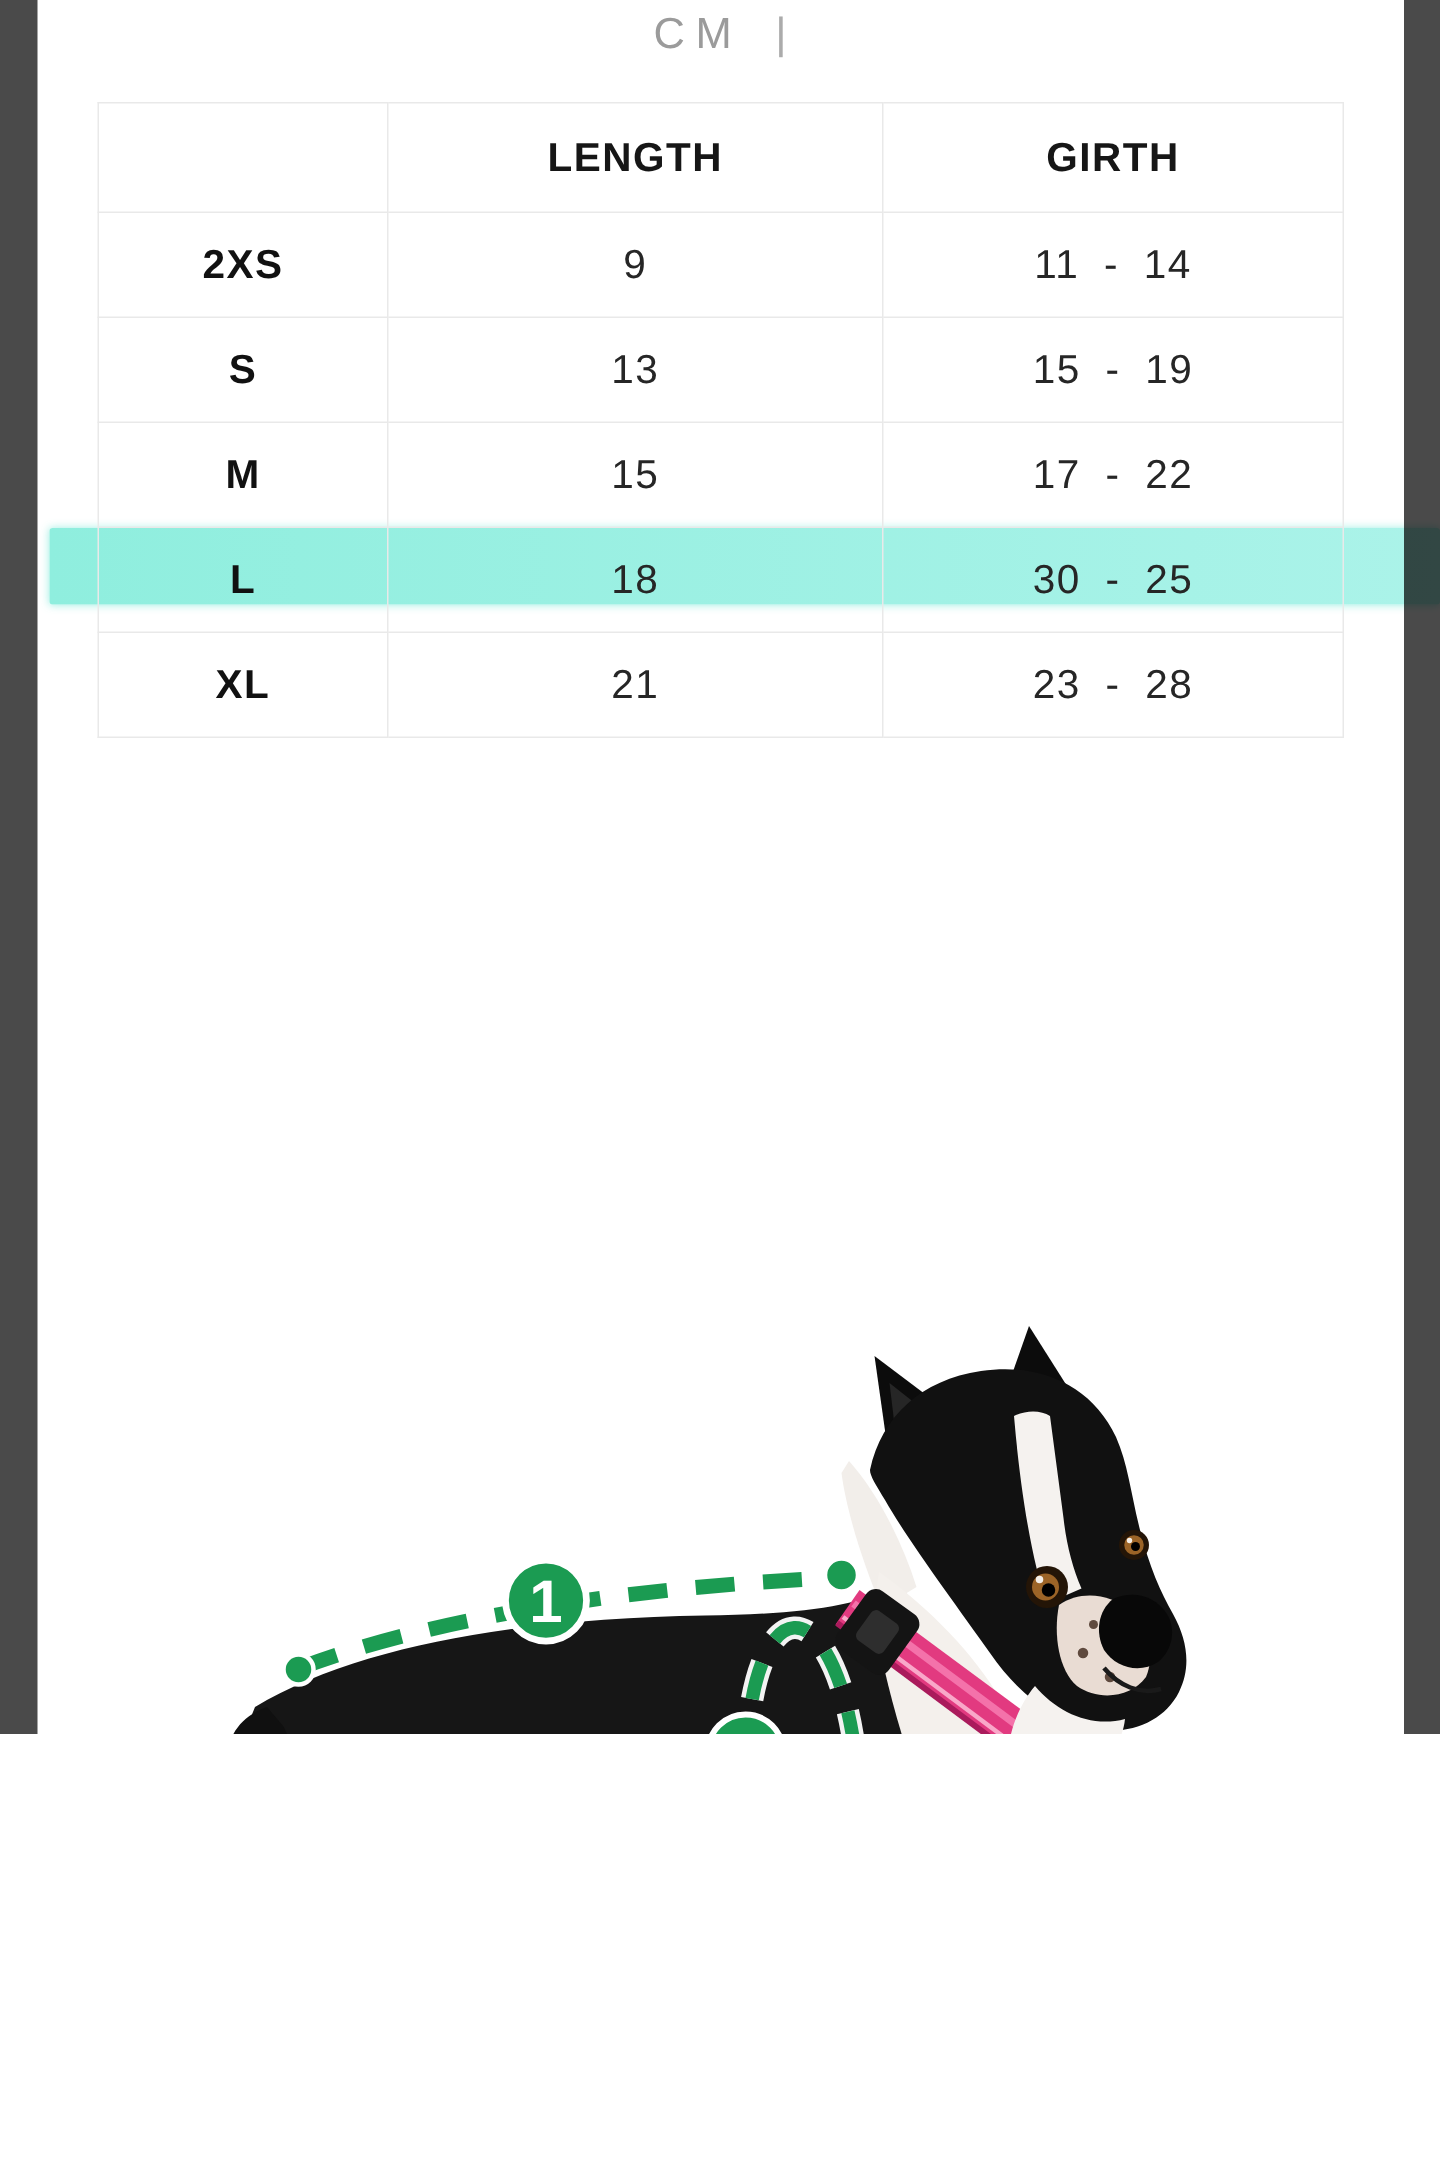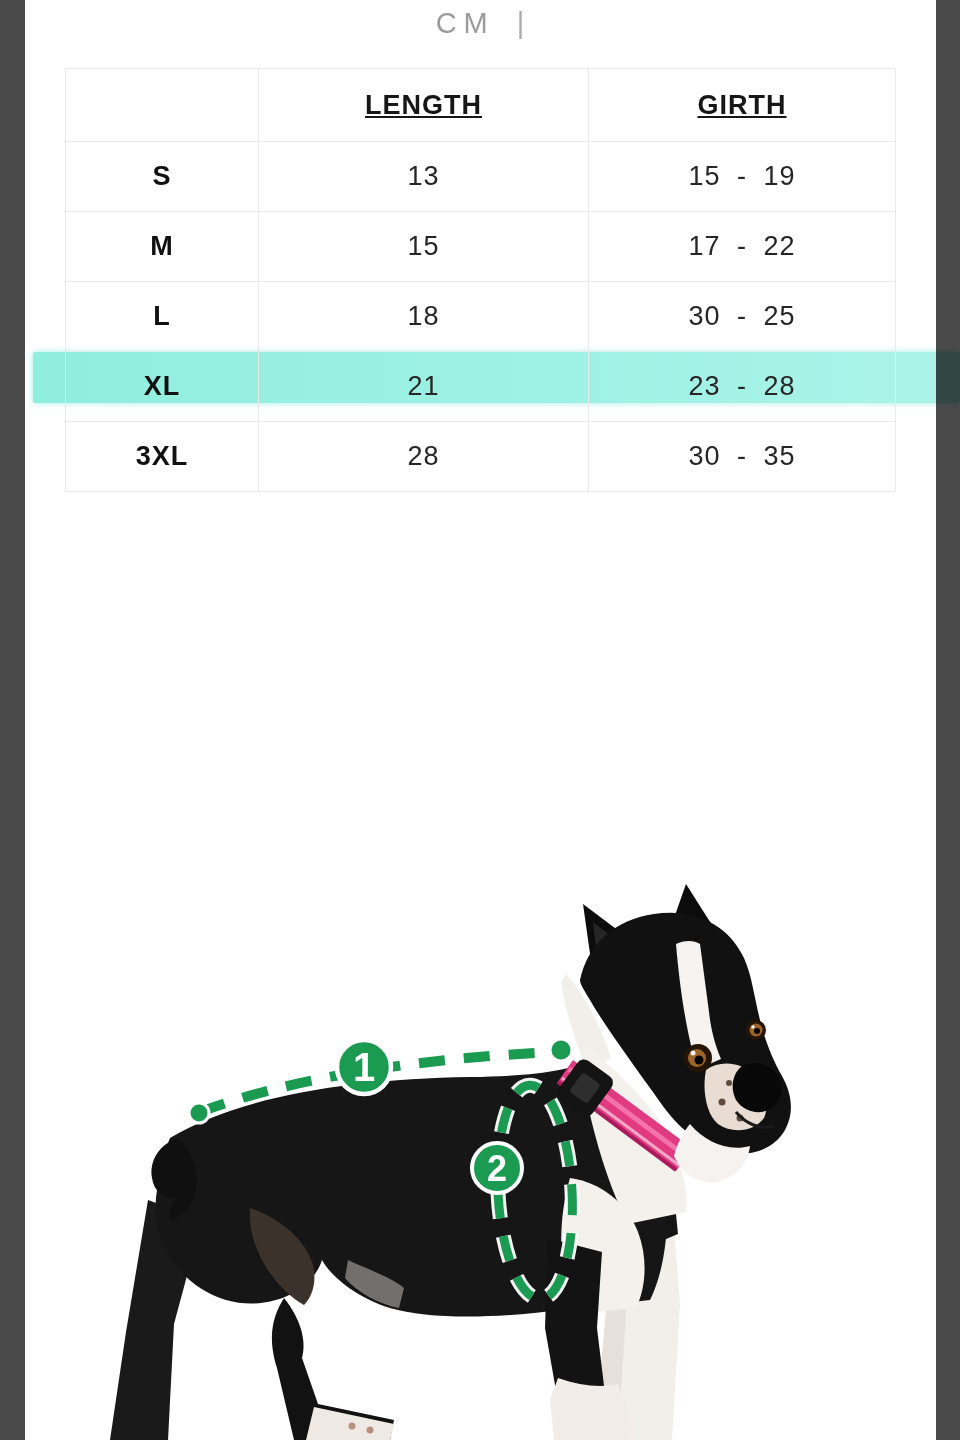--- a/index.html
+++ b/index.html
@@ -1,17 +1,17 @@
 <!DOCTYPE html>
 <html><head>
 <meta charset="utf-8">
 <style>
   html,body { margin:0; padding:0; }
   .page {
-    position:relative; width:960px; height:1440px;
+    position:relative; width:960px; height:1156px;
     background:#ffffff; overflow:hidden;
     font-family:"Liberation Sans", sans-serif;
   }
   
   .unit-toggle {
     position:absolute; top:0; left:0; right:0; z-index:2;
     display:flex; justify-content:center; align-items:flex-start; gap:22px;
     padding-top:2px;
   }
   .unit-option { font-size:29px; letter-spacing:7px; padding-top:5px; cursor:pointer; }
@@ -32,21 +32,21 @@
   
   table.size-table {
     position:absolute; top:68px; left:65px; width:830px; z-index:1;
     border-collapse:collapse; table-layout:fixed;
   }
   .size-table th, .size-table td {
     border:1px solid #e9e9e9; text-align:center; vertical-align:middle;
     background:transparent;
   }
   .size-table th {
-    height:70px; font-size:27px; font-weight:bold; letter-spacing:1px; color:#161616;text-decoration:underline;
+    height:70px; font-size:27px; font-weight:bold; letter-spacing:1px; color:#161616;
   }
   .size-table td {
     height:67px; font-size:27px; font-weight:400; letter-spacing:1px;
     word-spacing:8px; color:#262626;
   }
   .size-table td.size-col { font-weight:bold; word-spacing:normal; color:#111; }
   
   .dim-strip {
     position:absolute; top:0; bottom:0; z-index:10;
     background:rgba(0,0,0,0.71);
@@ -80,43 +80,43 @@
       </colgroup>
     <thead>
       <tr>
         <th></th>
         <th>LENGTH</th>
         <th>GIRTH</th>
       </tr>
     </thead>
     <tbody>
         <tr>
+          <td class="size-col">2XS</td>
+          <td>9</td>
+          <td>11 - 14</td>
+        </tr>
+        <tr>
           <td class="size-col">S</td>
           <td>13</td>
           <td>15 - 19</td>
         </tr>
         <tr class="selected-row">
           <td class="size-col">M</td>
           <td>15</td>
           <td>17 - 22</td>
         </tr>
         <tr>
           <td class="size-col">L</td>
           <td>18</td>
           <td>30 - 25</td>
         </tr>
         <tr>
           <td class="size-col">XL</td>
           <td>21</td>
           <td>23 - 28</td>
-        </tr>
-        <tr>
-          <td class="size-col">3XL</td>
-          <td>28</td>
-          <td>30 - 35</td>
         </tr>
       </tbody>
   </table>
 
   <svg class="dog-svg" viewBox="0 0 960 560" xmlns="http://www.w3.org/2000/svg">
 
     <path d="M148,320 L202,340 L174,444 L168,560 L110,560 L126,452 Z" fill="#1a1a1a"></path>
 
     <path d="M610,300 L670,300 L680,424 L672,560 L594,560 L606,432 Z" fill="#f2eeea"></path>
     <path d="M610,300 L632,302 L626,432 L618,560 L594,560 L606,432 Z" fill="#e0d8d1" opacity="0.65"></path>

